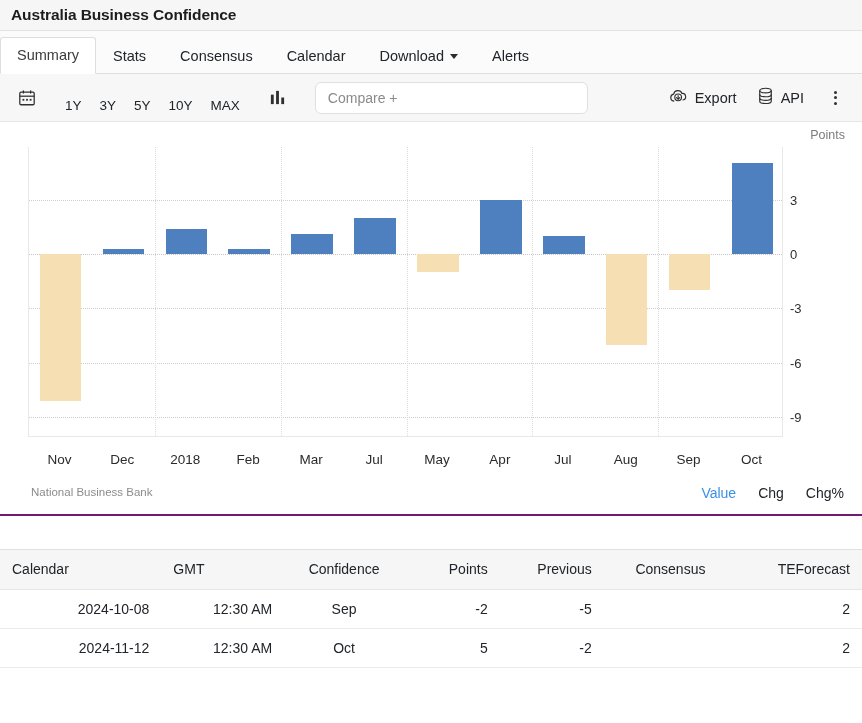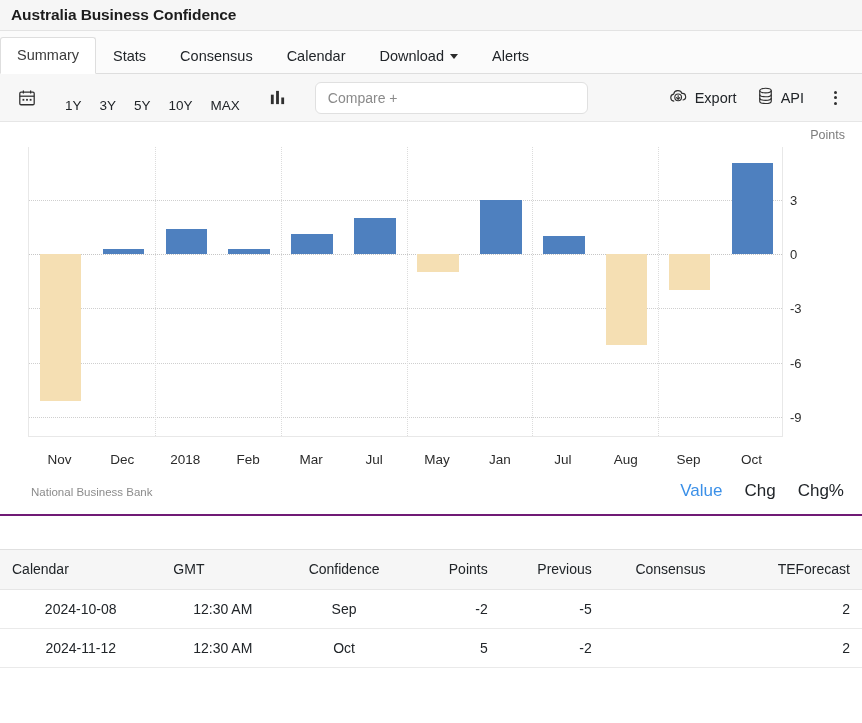--- a/index.html
+++ b/index.html
@@ -188,21 +188,21 @@
     font-size: 11.5px;
     color: #8c8c8c;
   }
   .metric-tabs {
     position: absolute;
     right: 18px; bottom: 13px;
     display: flex; align-items: center;
     gap: 22px;
   }
   .metric {
-    font-size: 17px;
+    font-size: 14px;
     color: #212529;
     cursor: pointer;
   }
   .metric.active { color: #3b90e8; }
 
   
   .gap { height: 33px; background: #ffffff; }
 
   
   .tablewrap {
@@ -221,21 +221,21 @@
     color: #212529;
     text-align: left;
     padding: 11px 12px 12px 12px;
     border-bottom: 1px solid #e6e6e6;
   }
   table.cal td {
     font-size: 14px;
     color: #212529;
     padding: 11px 12px;
     border-bottom: 1px solid #eaeaea;
-    text-align: center;
+    text-align: right;
   }
   table.cal th.num, table.cal td.num { text-align: right; }
   table.cal th.ctr, table.cal td.ctr { text-align: center; }
   col.c-cal { width: 155px; }
   col.c-gmt { width: 118px; }
   col.c-ref { width: 115px; }
   col.c-act { width: 92px; }
   col.c-prev { width: 100px; }
   col.c-cons { width: 128px; }
   col.c-tef { width: 120px; }
@@ -359,21 +359,21 @@
       <div class="ytick" style="top: 295.062px;">-9</div>
     </div>
   <div id="xticks">
       <div class="xtick" style="left: 59.4583px;">Nov</div>
       <div class="xtick" style="left: 122.375px;">Dec</div>
       <div class="xtick" style="left: 185.292px;">2018</div>
       <div class="xtick" style="left: 248.208px;">Feb</div>
       <div class="xtick" style="left: 311.125px;">Mar</div>
       <div class="xtick" style="left: 374.042px;">Jul</div>
       <div class="xtick" style="left: 436.958px;">May</div>
-      <div class="xtick" style="left: 499.875px;">Jan</div>
+      <div class="xtick" style="left: 499.875px;">Apr</div>
       <div class="xtick" style="left: 562.792px;">Jul</div>
       <div class="xtick" style="left: 625.708px;">Aug</div>
       <div class="xtick" style="left: 688.625px;">Sep</div>
       <div class="xtick" style="left: 751.542px;">Oct</div>
     </div>
 
   <div class="source">National Business Bank</div>
   <div class="metric-tabs" id="metric-tabs">
       <div class="metric active">Value</div>
       <div class="metric">Chg</div>

